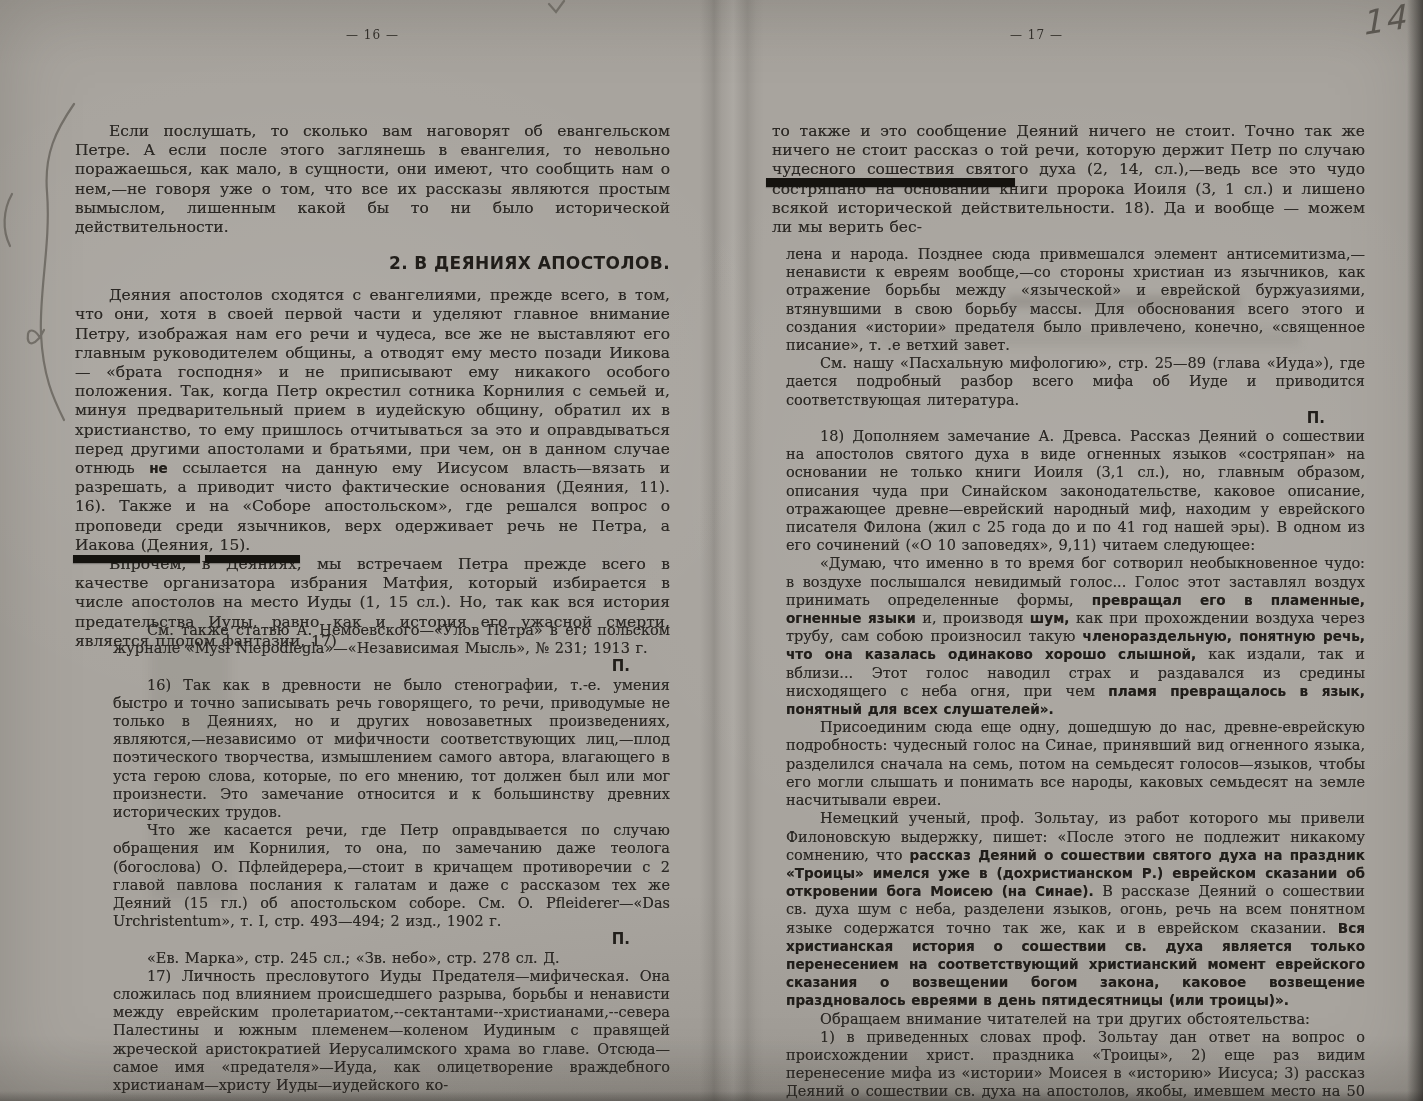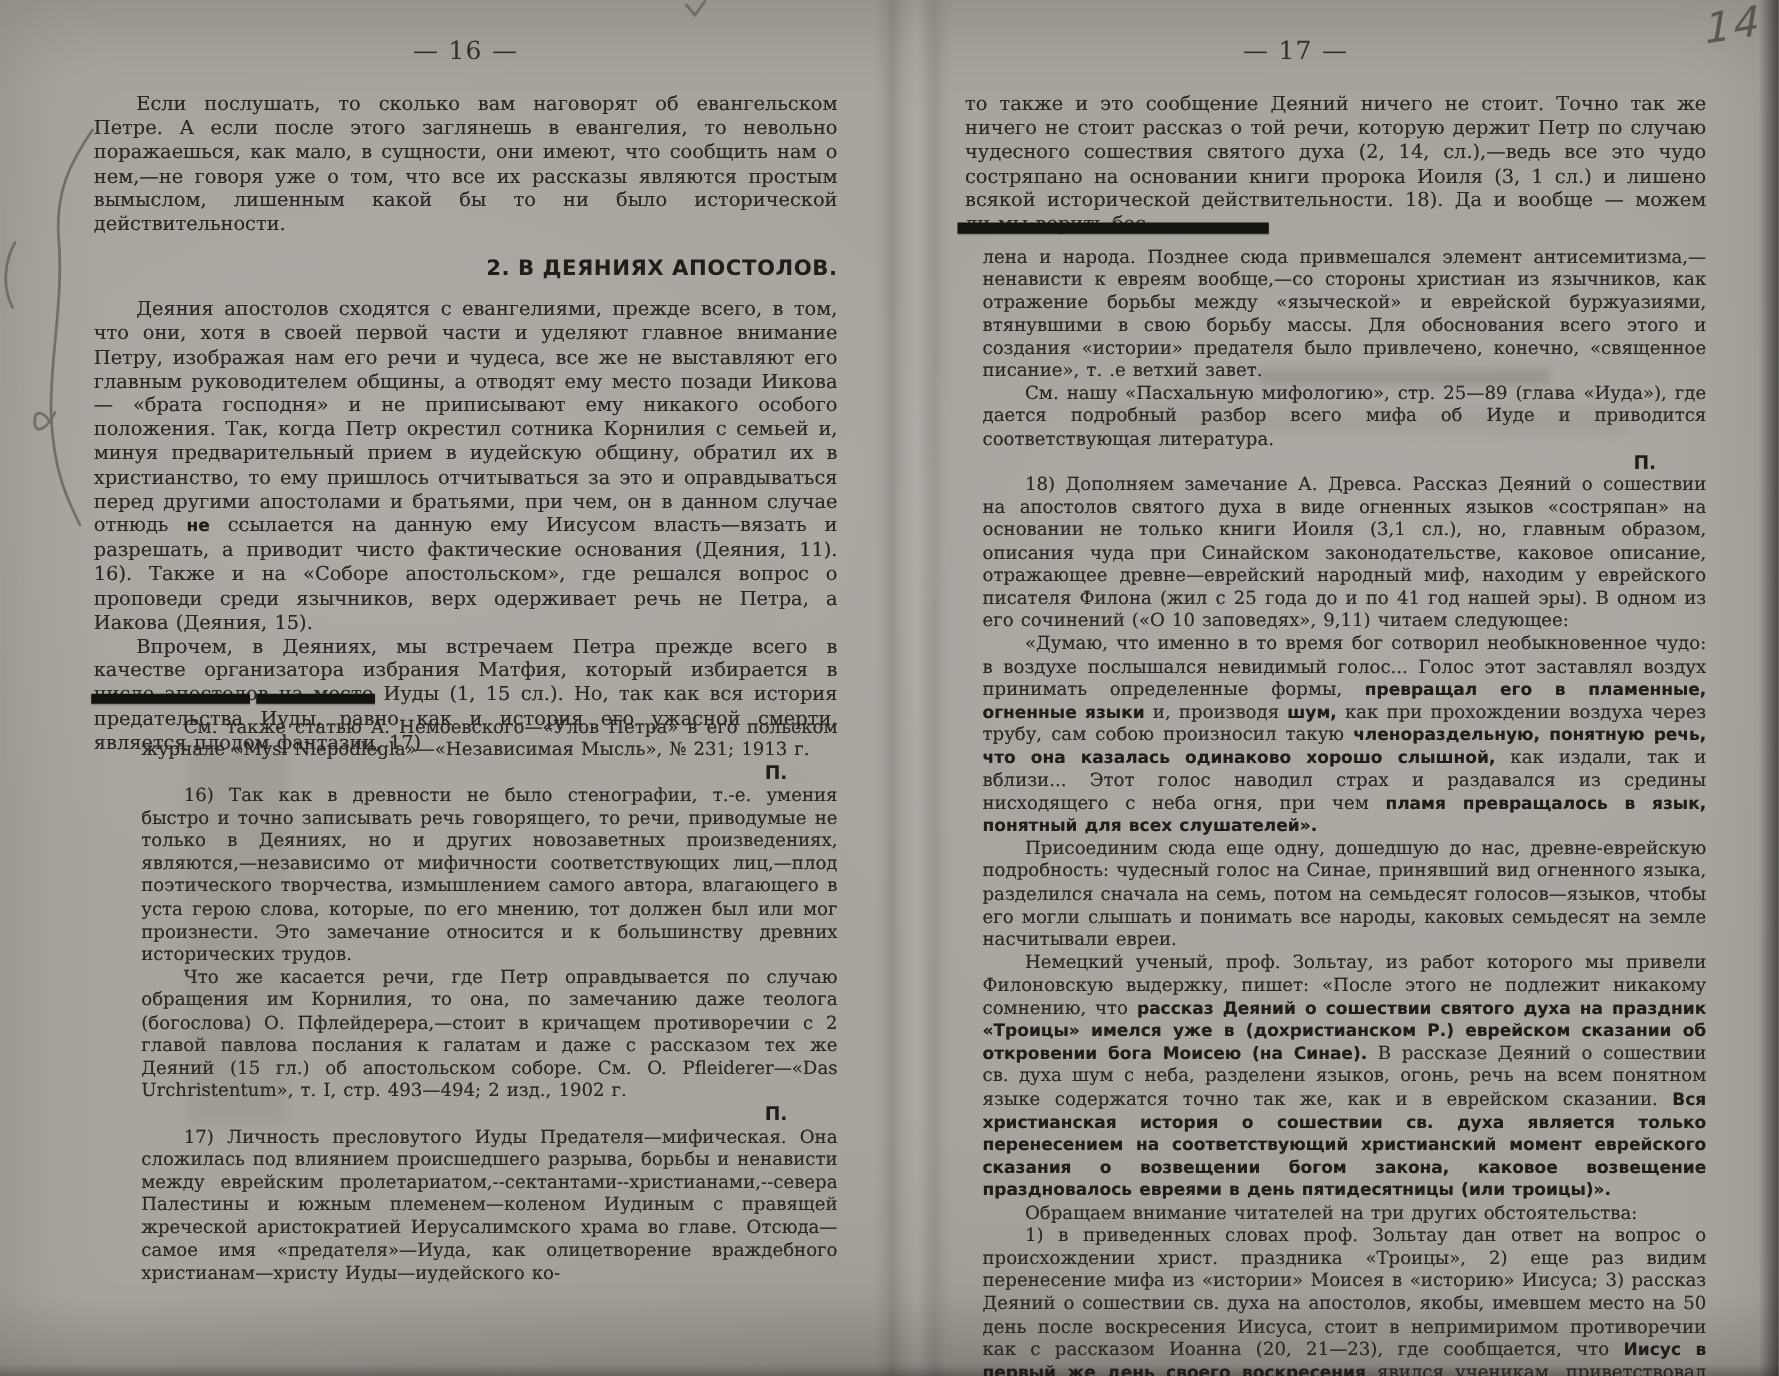--- a/index.html
+++ b/index.html
@@ -27,23 +27,23 @@
   .edge-right{
     position:absolute;right:0;top:0;width:16px;height:1101px;
     background:linear-gradient(90deg, rgba(0,0,0,0), rgba(35,33,30,0.30) 45%, rgba(25,23,20,0.62));
   }
   .edge-bottom{
     position:absolute;left:0;bottom:0;width:1423px;height:10px;
     background:linear-gradient(180deg, rgba(0,0,0,0), rgba(30,28,25,0.30));
   }
   .page-header{
     position:absolute;top:28px;
-    text-align:center;font-size:20px;letter-spacing:1px;color:#33302b;
+    text-align:center;font-size:12px;letter-spacing:1px;color:#33302b;
   }
-  .col{position:absolute;}
+  .col{position:absolute;margin-top:48px;}
   .para{
     margin:0;
     text-align:justify;
     font-size:15.5px;line-height:19.2px;
     text-shadow:0 0 0.5px rgba(43,40,36,0.55);
     word-spacing:1px;
   }
   .para.ind{text-indent:34px;}
   .fn .para{font-size:14.5px;line-height:18.2px;}
   .heading{
@@ -102,20 +102,21 @@
   <div class="divider" style="left:73px;top:555px;">
     <span class="seg" style="width:127px;"></span><span class="gap"></span><span class="seg" style="width:95px;"></span>
   </div>
 
   <div class="col fn" style="left:113px;top:573px;width:557px;">
       <p class="para ind"><span>См. также статью А. Немоевского—«Улов Петра» в его польском журнале «Mysl Niepodlegla»—«Независимая Мысль», № 231; 1913 г.</span></p>
       <div class="sig">П.</div>
       <p class="para ind"><span>16) Так как в древности не было стенографии, т.-е. умения быстро и точно записывать речь говорящего, то речи, приводумые не только в Деяниях, но и других новозаветных произведениях, являются,—независимо от мифичности соответствующих лиц,—плод поэтического творчества, измышлением самого автора, влагающего в уста герою слова, которые, по его мнению, тот должен был или мог произнести. Это замечание относится и к большинству древних исторических трудов.</span></p>
       <p class="para ind"><span>Что же касается речи, где Петр оправдывается по случаю обращения им Корнилия, то она, по замечанию даже теолога (богослова) О. Пфлейдерера,—стоит в кричащем противоречии с 2 главой павлова послания к галатам и даже с рассказом тех же Деяний (15 гл.) об апостольском соборе. См. O. Pfleiderer—«Das Urchristentum», т. I, стр. 493—494; 2 изд., 1902 г.</span></p>
       <div class="sig">П.</div>
+      <p class="para ind"><span>«Ев. Марка», стр. 245 сл.; «Зв. небо», стр. 278 сл. Д.</span></p>
       <p class="para ind"><span>17) Личность пресловутого Иуды Предателя—мифическая. Она сложилась под влиянием происшедшего разрыва, борьбы и ненависти между еврейским пролетариатом,--сектантами--христианами,--севера Палестины и южным племенем—коленом Иудиным с правящей жреческой аристократией Иерусалимского храма во главе. Отсюда—самое имя «предателя»—Иуда, как олицетворение враждебного христианам—христу Иуды—иудейского ко-</span></p>
     </div>
 
   <div class="page-header" style="left:740px;width:593px;">— 17 —</div>
 
   <div class="col" style="left:772px;top:74px;width:593px;">
       <p class="para"><span>то также и это сообщение Деяний ничего не стоит. Точно так же ничего не стоит рассказ о той речи, которую держит Петр по случаю чудесного сошествия святого духа (2, 14, сл.),—ведь все это чудо состряпано на основании книги пророка Иоиля (3, 1 сл.) и лишено всякой исторической действительности. 18). Да и вообще — можем ли мы верить бес-</span></p>
     </div>
 
   <div class="divider" style="left:766px;top:178px;">

